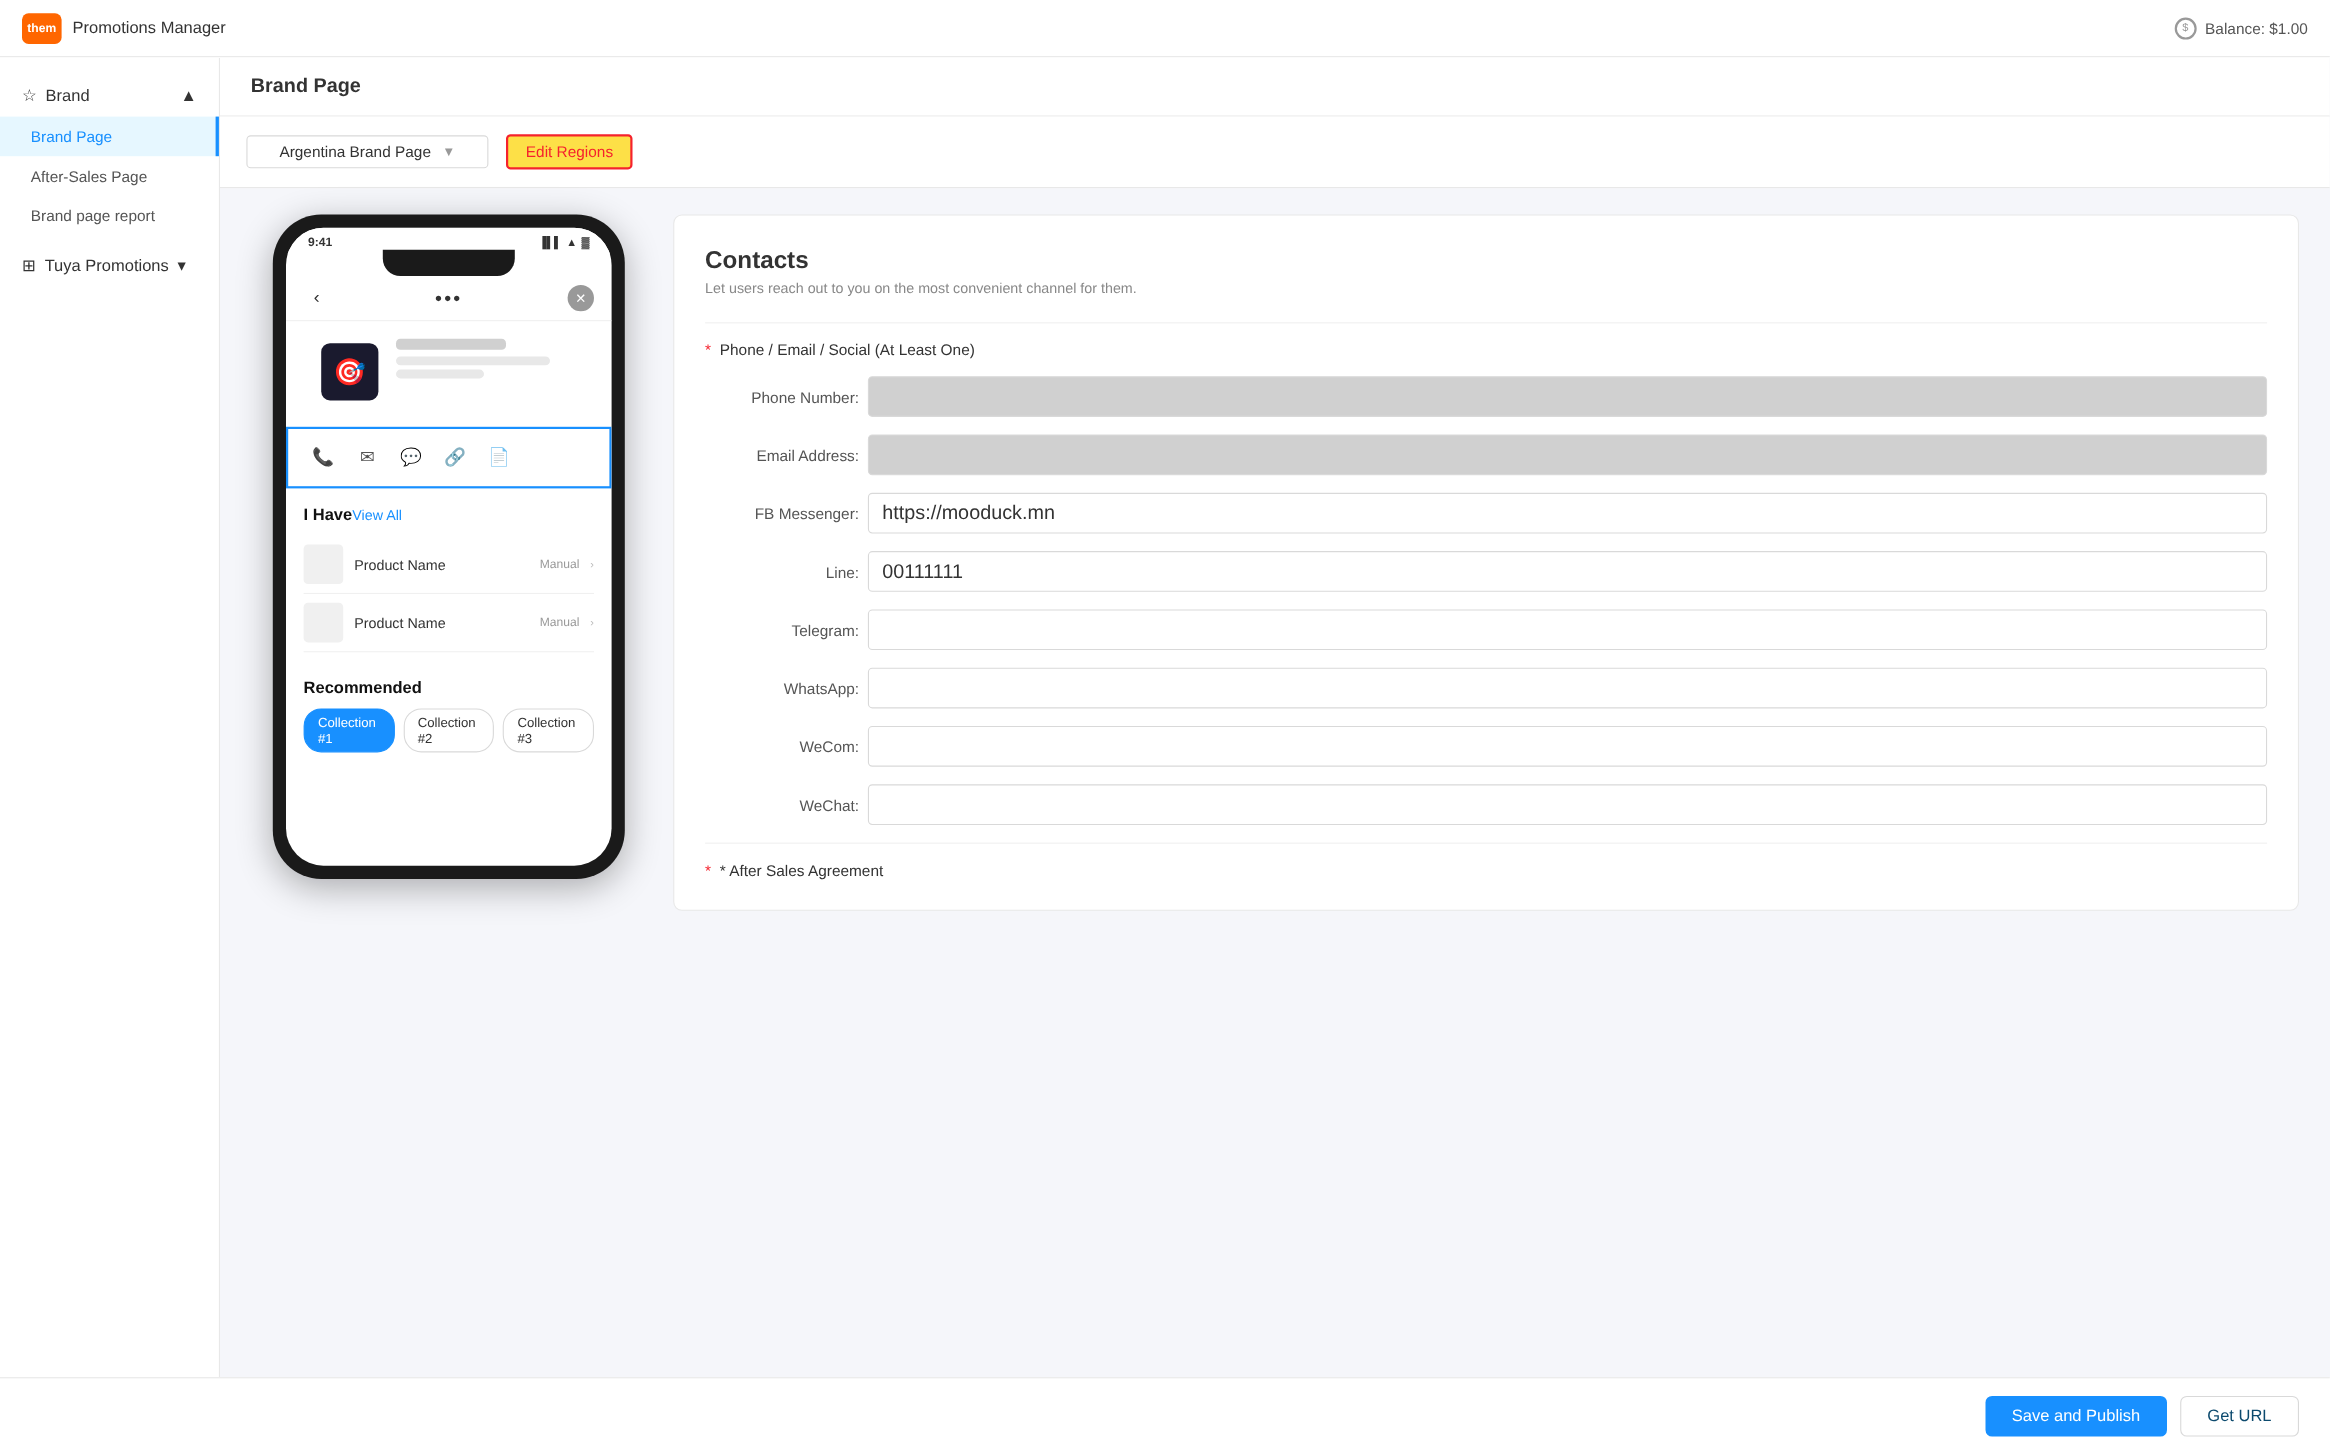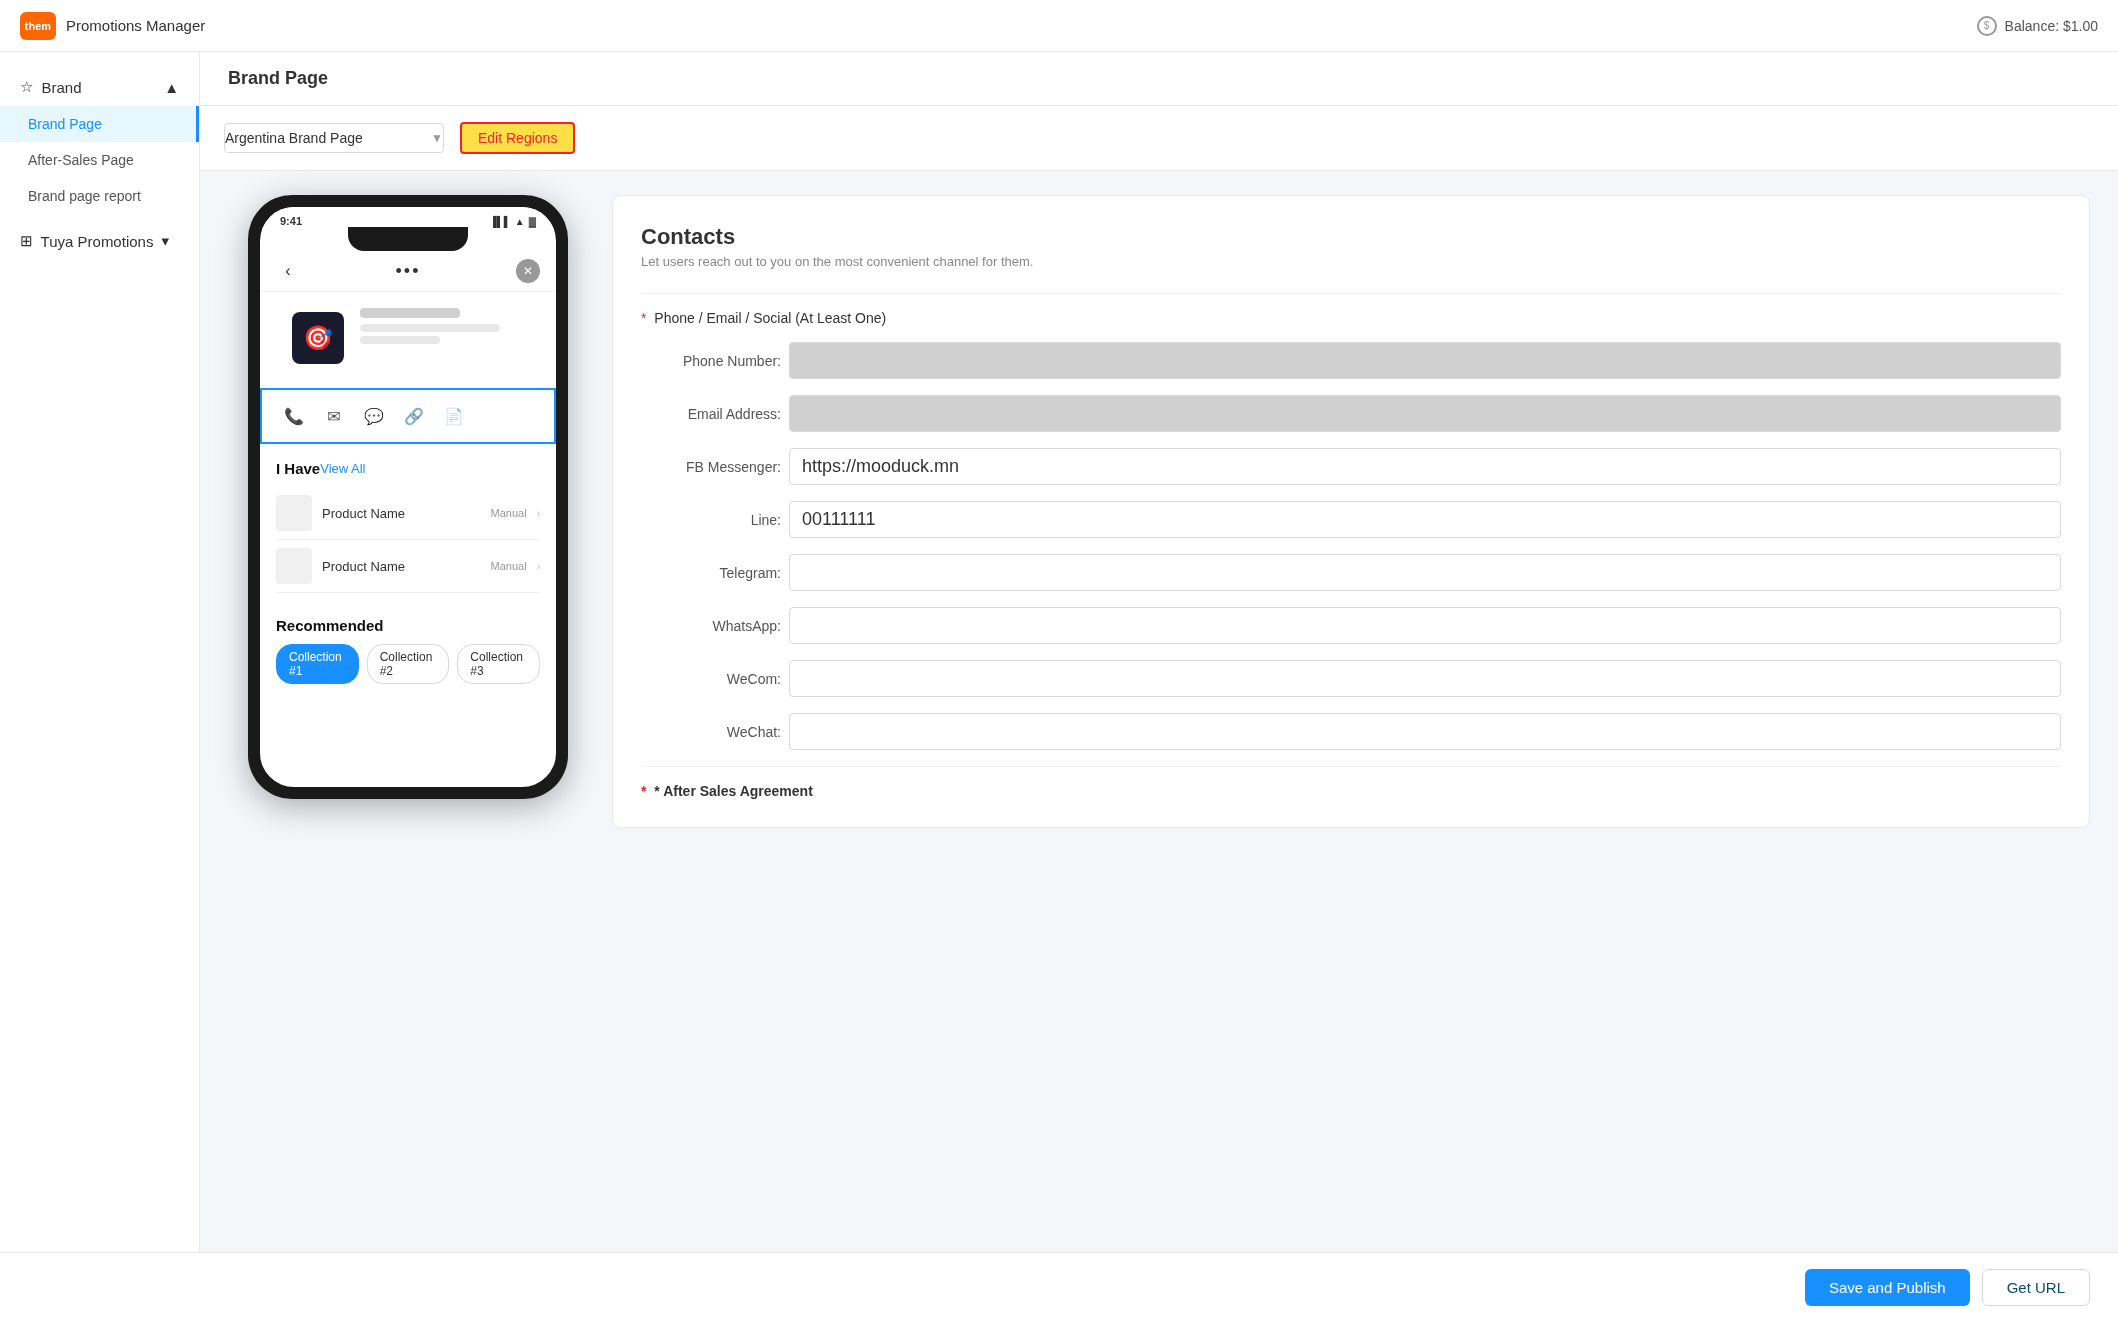--- a/index.html
+++ b/index.html
@@ -49,21 +49,21 @@
     }
     .page-header-title { font-size: 18px; font-weight: 600; color: #333; }
 
     
     .region-bar {
       background: #fff; padding: 16px 24px; display: flex; align-items: center; gap: 16px;
       border-bottom: 1px solid #e8e8e8; margin-bottom: 0;
     }
     .region-select {
       display: flex; align-items: center; justify-content: space-between;
-      border: 1px solid #d9d9d9; border-radius: 4px; padding: 6px 0;
+      border: 1px solid #d9d9d9; border-radius: 4px; padding: 6px 29px;
       width: 220px; background: #fff; cursor: pointer; font-size: 14px; color: #333;
     }
     .region-select .chevron { color: #999; font-size: 12px; }
     .edit-regions-btn {
       border: 2px solid #f5222d; color: #f5222d; background: #fde047;
       padding: 6px 16px; border-radius: 4px; cursor: pointer; font-size: 14px; font-weight: 500;
     }
 
     
     .panels { display: flex; gap: 24px; padding: 24px 28px; }
@@ -142,21 +142,21 @@
     }
     .btn-primary {
       background: #1890ff; color: #fff; border: none; padding: 10px 24px;
       border-radius: 6px; font-size: 15px; cursor: pointer; font-weight: 500;
     }
     .btn-default {
       background: #fff; color: #0c4a6e; border: 1px solid #d9d9d9; padding: 3px 24px;
       border-radius: 6px; font-size: 15px; cursor: pointer;
     }
 
-    .after-sales-label { font-size: 14px; font-weight: 700; color: #333; margin-top: 8px; }
+    .after-sales-label { font-size: 14px; font-weight: 400; color: #333; margin-top: 8px; }
   </style>
 </head>
 <body>
 
 <header class="header">
   <div class="header-left">
     <div class="tuya-logo">them</div>
     <span class="header-title">Promotions Manager</span>
   </div>
   <div class="header-right">

